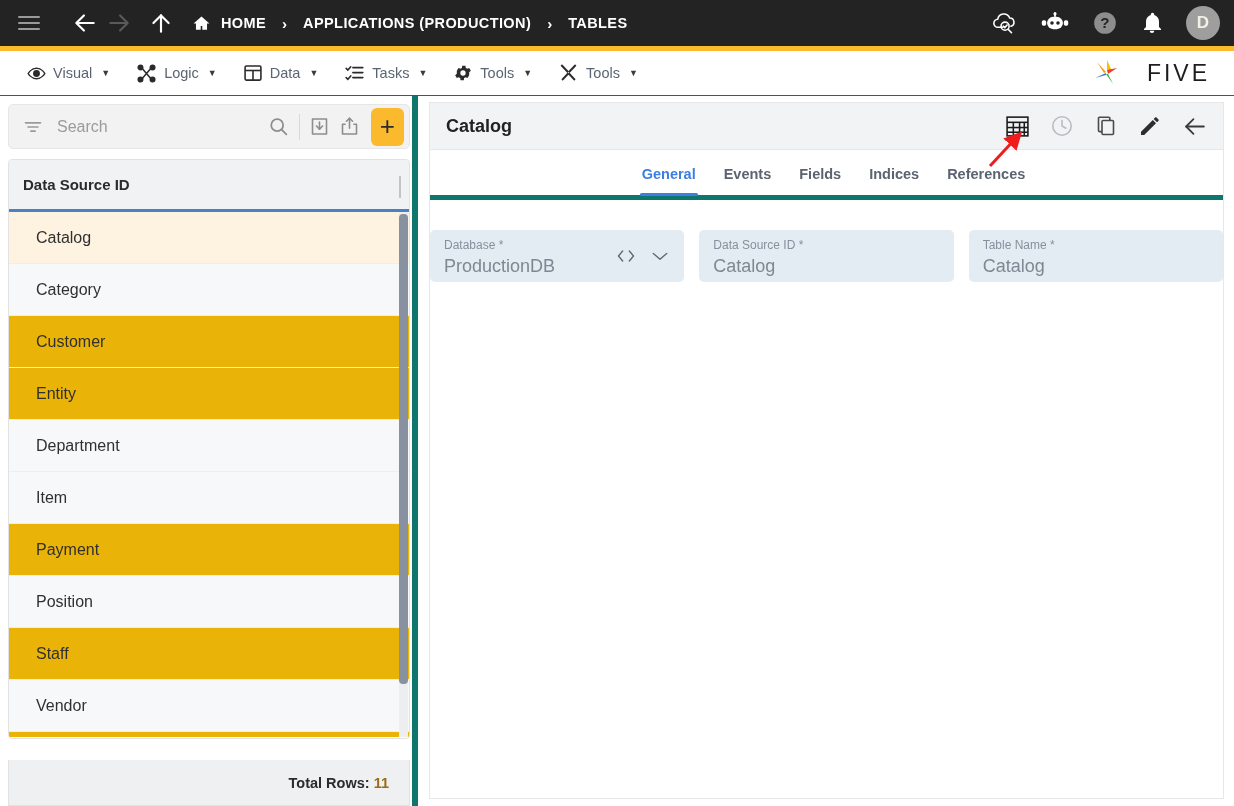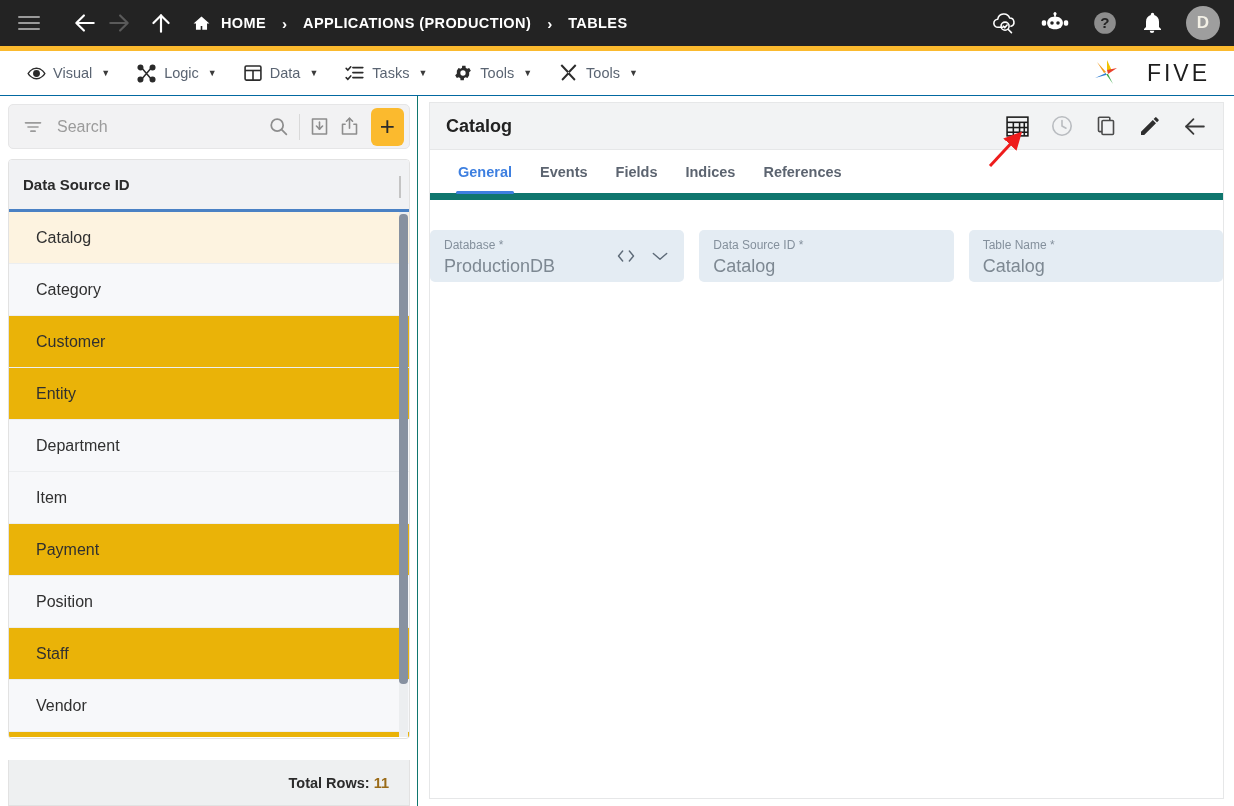--- a/index.html
+++ b/index.html
@@ -60,21 +60,21 @@
   }
   .menu-item .mi-label { color:#5a6472; font-size:14.5px; }
   .menu-item .caret { font-size:9px; color:#3b3b3b; margin-left:2px;}
   .menu-ico { color:#2b2b2b; display:flex; align-items:center; }
   .brand { margin-left:auto; margin-right:24px; display:flex; align-items:center; gap:24px; }
   .brand-text { font-size:23px; letter-spacing:3px; color:#1d1d1d; font-weight:400; }
 
   
   .left-panel {
     position:absolute; top:96px; left:0; width:418px; height:710px;
-    background:#ffffff; border-right:1px solid #0f766e;
+    background:#ffffff; border-right:6px solid #0f766e;
   }
   .search-bar {
     position:absolute; top:8px; left:8px; width:402px; height:45px;
     background:#f2f2f3; border:1px solid #e6e6e7; border-radius:5px;
     display:flex; align-items:center; padding:0 5px 0 14px;
   }
   .filter-ico { color:#9a9a9a; display:flex; cursor:pointer; }
   .search-input {
     flex:1; border:none; outline:none; background:transparent;
     font-family:"Liberation Sans", sans-serif; font-size:16px;
@@ -132,21 +132,21 @@
     display:flex; align-items:center; padding:0 16px;
   }
   .rp-title { font-size:18px; font-weight:bold; color:#222; }
   .rp-tools { margin-left:auto; display:flex; align-items:center; gap:20px; }
   .rp-tool { display:flex; align-items:center; justify-content:center; cursor:pointer; color:#4a4a4a;}
   .rp-tool.muted { color:#b9bcc0; }
   .rp-body {
     position:absolute; top:53px; left:10px; width:795px; height:650px;
     background:#ffffff; border:1px solid #e6e7e8;
   }
-  .tabs { display:flex; align-items:flex-end; height:50px; padding-left:14px; border-bottom:7px solid #0f766e;}
+  .tabs { display:flex; align-items:flex-end; height:50px; padding-left:14px; border-bottom:5px solid #0f766e;justify-content:center;}
   .tab {
     font-size:14.5px; font-weight:bold; color:#5c6470; padding:0 14px 13px 14px;
     cursor:pointer; position:relative;
   }
   .tab.active { color:#3d7fe0; }
   .tab.active::after {
     content:""; position:absolute; left:12px; right:12px; bottom:-1px;
     height:3px; background:#3d7fe0; border-radius:2px;
   }
   .form { padding-top:30px; display:flex; flex-direction:row; align-items:center; gap:15px;}

